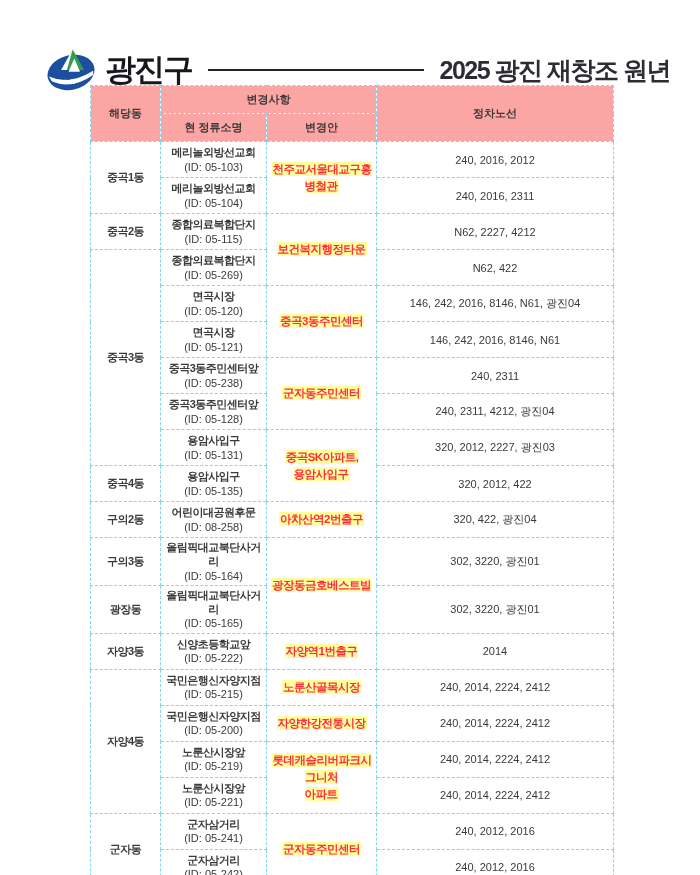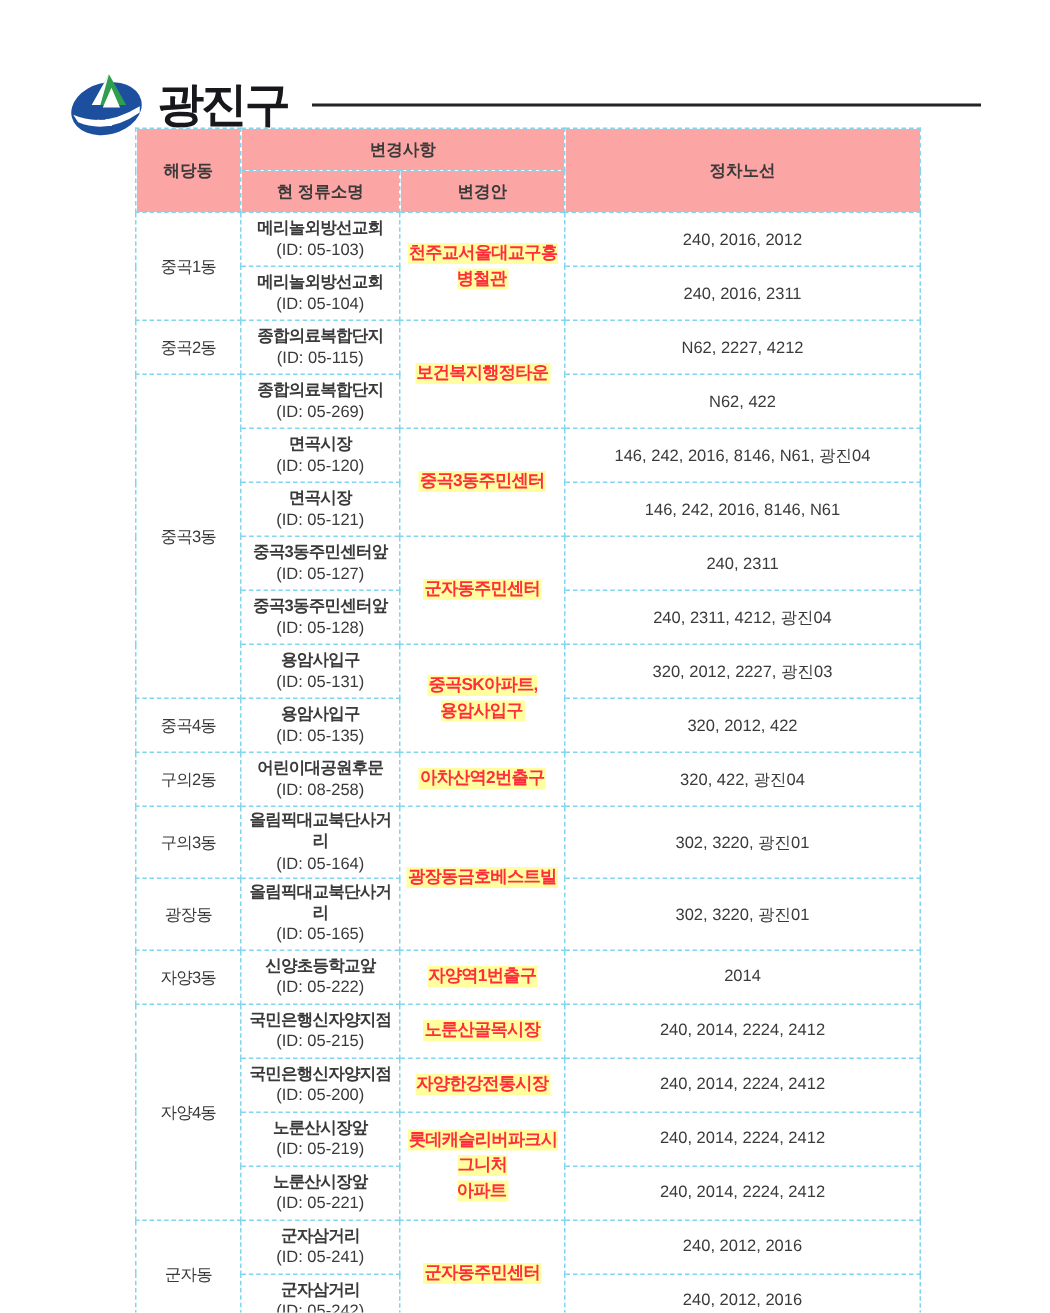--- a/index.html
+++ b/index.html
@@ -27,21 +27,21 @@
     position: absolute; left: 90px; top: 85px; width: 523px;
     border-collapse: collapse; table-layout: fixed;
   }
   table.stops th, table.stops td {
     border: 1px dashed #82d5ee;
     font-size: 11px; color: #3a3a3a; text-align: center; vertical-align: middle;
     padding: 2px 3px; overflow: hidden;
   }
   thead th { background: #fca5a5; font-weight: bold; color: #26262a; height: 28px; font-size: 11.5px; }
   tbody tr { height: 36px; }
-  td.dong { font-weight: normal; color: #26262a; letter-spacing: -0.5px; }
+  td.dong { font-weight: bold; color: #26262a; letter-spacing: -0.5px; }
   td.stop .stop-name { line-height: 1.3; letter-spacing: -0.5px; font-weight: bold; }
   td.stop .stop-id { line-height: 1.3; color: #3a3a3a; }
   td.routes { text-align: left; padding-left: 11px; letter-spacing: 0; }
   td.routes .bold-route { font-weight: normal; }
   td.change { }
   .hl {
     display: inline; color: #ff2d3e; background: #ffffa0; font-weight: bold;
     white-space: pre-line; letter-spacing: -0.5px; padding: 1px 1px; line-height: 1.45;
     font-size: 11.5px;
   }
@@ -56,20 +56,21 @@
     </g>
     <polygon points="34,3 48,28 20,28" fill="#2f9e4e"></polygon>
     <polygon points="34,3 27,28 20,28" fill="#ffffff"></polygon>
     <polygon points="36,14 43,30 29,30" fill="#ffffff"></polygon>
     <path d="M5,36 Q30,47 59,29 L59,34 Q33,52 9,42 Z" fill="#ffffff"></path>
     <path d="M24,40 L40,40 L36,45 L27,45 Z" fill="#ffffff"></path>
     <path d="M31,30 L31,40 L26,40 Z" fill="#1d4f9f"></path>
   </svg>
   <span class="gu-name">광진구</span>
   <span class="header-rule"></span>
+  <span class="slogan">2025 광진 재창조 원년</span>
 </div>
 
 <table class="stops">
   <colgroup>
     <col style="width:70px">
       <col style="width:106px">
       <col style="width:110px">
       <col style="width:237px">
   </colgroup>
   <thead>
@@ -128,21 +129,21 @@
     <tr>
       <td class="stop">
         <div class="stop-name">면곡시장</div>
         <div class="stop-id">(ID: 05-121)</div>
       </td>
       <td class="routes"><span>146, 242, 2016, 8146, N61</span></td>
     </tr>
     <tr>
       <td class="stop">
         <div class="stop-name">중곡3동주민센터앞</div>
-        <div class="stop-id">(ID: 05-127)</div>
+        <div class="stop-id">(ID: 05-238)</div>
       </td>
       <td class="change" rowspan="2"><span class="hl">군자동주민센터</span></td>
       <td class="routes"><span>240, 2311</span></td>
     </tr>
     <tr>
       <td class="stop">
         <div class="stop-name">중곡3동주민센터앞</div>
         <div class="stop-id">(ID: 05-128)</div>
       </td>
       <td class="routes"><span>240, 2311, 4212, </span><span class="bold-route">광진04</span></td>

